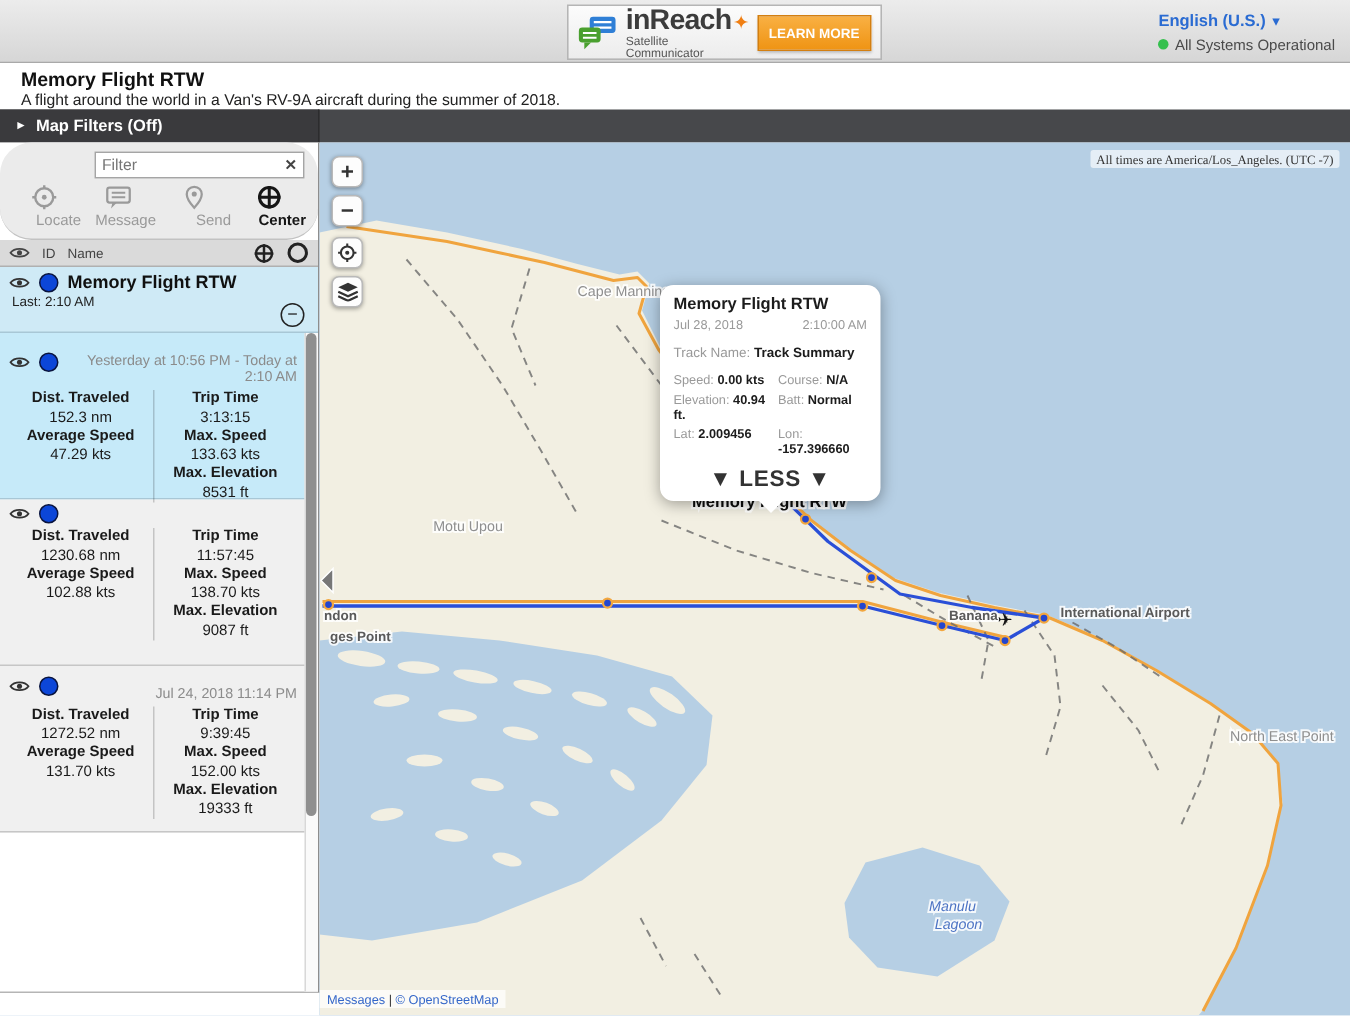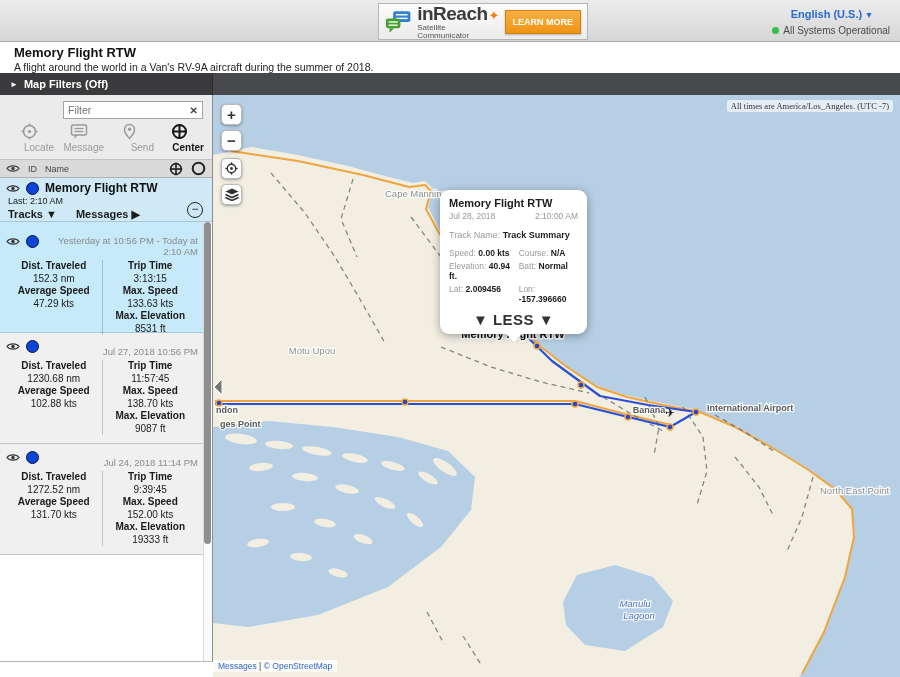--- a/index.html
+++ b/index.html
@@ -18,21 +18,21 @@
   .banner { position:absolute; left:378px; top:3px; width:210px; height:37px;
     background:linear-gradient(#fcfcfc,#ececec); border:1px solid #b5b5b5;
     display:flex; align-items:center; padding:0 6px; gap:5px; }
   .banner-text { line-height:1; }
   .banner-title { font-size:19px; font-weight:bold; color:#3c3c3c; letter-spacing:-0.5px; }
   .banner-spark { color:#f07f13; font-size:13px; margin-left:1px; }
   .banner-sub { font-size:8px; color:#555; margin-top:1px; }
   .banner-cta { margin-left:auto; background:linear-gradient(#f9b043,#ef9414); color:#fff;
     font-size:9px; font-weight:bold; padding:6px 7px; border:1px solid #d37f10;
     box-shadow:0 1px 2px rgba(0,0,0,.25); white-space:nowrap; cursor:pointer; }
-  .hdr-right { position:absolute; right:10px; top:4px; text-align:center; }
+  .hdr-right { position:absolute; right:10px; top:4px; text-align:left; }
   .lang { font-size:11px; color:#2a6bd2; font-weight:bold; cursor:pointer; }
   .lang-caret { font-size:10px; color:#2a6bd2; }
   .sys-status { margin-top:3px; font-size:10px; color:#4a4a4a; }
   .dot-green { display:inline-block; width:7px; height:7px; border-radius:50%;
     background:#35c04e; margin-right:4px; }
 
   
   .title-band { position:absolute; left:0; top:42px; width:900px; height:31px; background:#fff; }
   .page-title { position:absolute; left:14px; top:3px; font-size:13px; font-weight:bold; color:#111; }
   .page-sub { position:absolute; left:14px; top:19px; font-size:10.5px; color:#222; }
@@ -40,21 +40,21 @@
   
   .dark-bar { position:absolute; left:0; top:73px; width:900px; height:22px; background:#47484b; }
   .filters-toggle { position:absolute; left:0; top:0; width:213px; height:22px; background:#3a3a3d;
     color:#fff; font-size:11px; font-weight:bold; line-height:22px; padding-left:10px; cursor:pointer;
     border-right:1px solid #2c2c2e; }
   .filters-toggle .exp { font-size:8px; margin-right:6px; position:relative; top:-1px; }
 
   
   .sidebar { position:absolute; left:0; top:95px; width:213px; height:567px; background:#fff;
     border-right:1px solid #8d8d8d; border-bottom:1px solid #b5b5b5; }
-  .filter-panel { height:65px; background:#ebebeb; border-bottom:1px solid #c2c2c2; position:relative; }
+  .filter-panel { height:65px; background:#ebebeb; border-bottom:1px solid #c2c2c2; position:relative;border-radius:21px; }
   .filter-wrap { position:absolute; left:63px; top:6px; width:140px; height:18px; background:#fff;
     border:1px solid #a5a5a5; display:flex; align-items:center; }
   .filter-wrap input { flex:1; border:0; outline:0; font-size:10.5px; padding:0 4px;
     font-family:"Liberation Sans",sans-serif; color:#333; background:transparent; min-width:0; }
   .filter-clear { font-size:10px; color:#444; padding:0 4px; cursor:pointer; font-weight:bold; }
   .actions { position:absolute; left:4px; right:8px; top:28px; display:flex; justify-content:space-between; }
   .action { width:50px; text-align:right; cursor:pointer; color:#9a9a9a; }
   .action svg { display:block; margin:0 auto; }
   .action .lbl { font-size:10px; margin-top:2px; }
   .action.active { color:#161616; }
@@ -247,24 +247,20 @@
     <div class="device-row">
       <div class="dev-line1">
         <svg width="14" height="9" viewBox="0 0 14 9">
           <path d="M1 4.5 C3.5 1 10.5 1 13 4.5 C10.5 8 3.5 8 1 4.5 Z" fill="none" stroke="#333" stroke-width="1.2"></path>
           <circle cx="7" cy="4.5" r="1.7" fill="#333"></circle>
         </svg>
         <span class="blue-circle"></span>
         <span class="dev-name">Memory Flight RTW</span>
       </div>
       <div class="dev-last">Last: 2:10 AM</div>
-      <div class="dev-links">
-        <span>Tracks ▼</span>
-        <span>Messages ▶</span>
-      </div>
       <div class="collapse-btn">−</div>
     </div>
 
     <div class="cards">
 
       <div class="card selected">
         <div class="card-head">
           <svg width="14" height="9" viewBox="0 0 14 9">
             <path d="M1 4.5 C3.5 1 10.5 1 13 4.5 C10.5 8 3.5 8 1 4.5 Z" fill="none" stroke="#333" stroke-width="1.2"></path>
             <circle cx="7" cy="4.5" r="1.7" fill="#333"></circle>
@@ -290,21 +286,20 @@
         </div>
       </div>
 
       <div class="card">
         <div class="card-head">
           <svg width="14" height="9" viewBox="0 0 14 9">
             <path d="M1 4.5 C3.5 1 10.5 1 13 4.5 C10.5 8 3.5 8 1 4.5 Z" fill="none" stroke="#333" stroke-width="1.2"></path>
             <circle cx="7" cy="4.5" r="1.7" fill="#333"></circle>
             </svg>
           <span class="blue-circle"></span>
-          <span class="card-date">Jul 27, 2018 10:56 PM</span>
         </div>
         <div class="card-cols">
           <div class="ccol left">
             <div class="b">Dist. Traveled</div>
             <div>1230.68 nm</div>
             <div class="b">Average Speed</div>
             <div>102.88 kts</div>
           </div>
           <div class="ccol">
             <div class="b">Trip Time</div>

